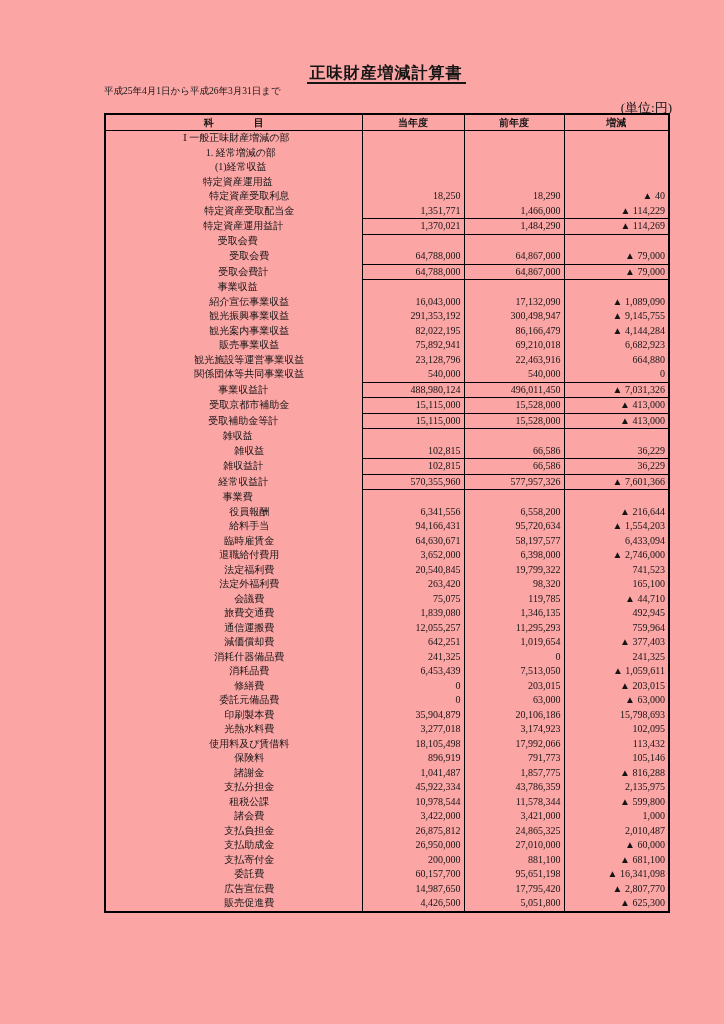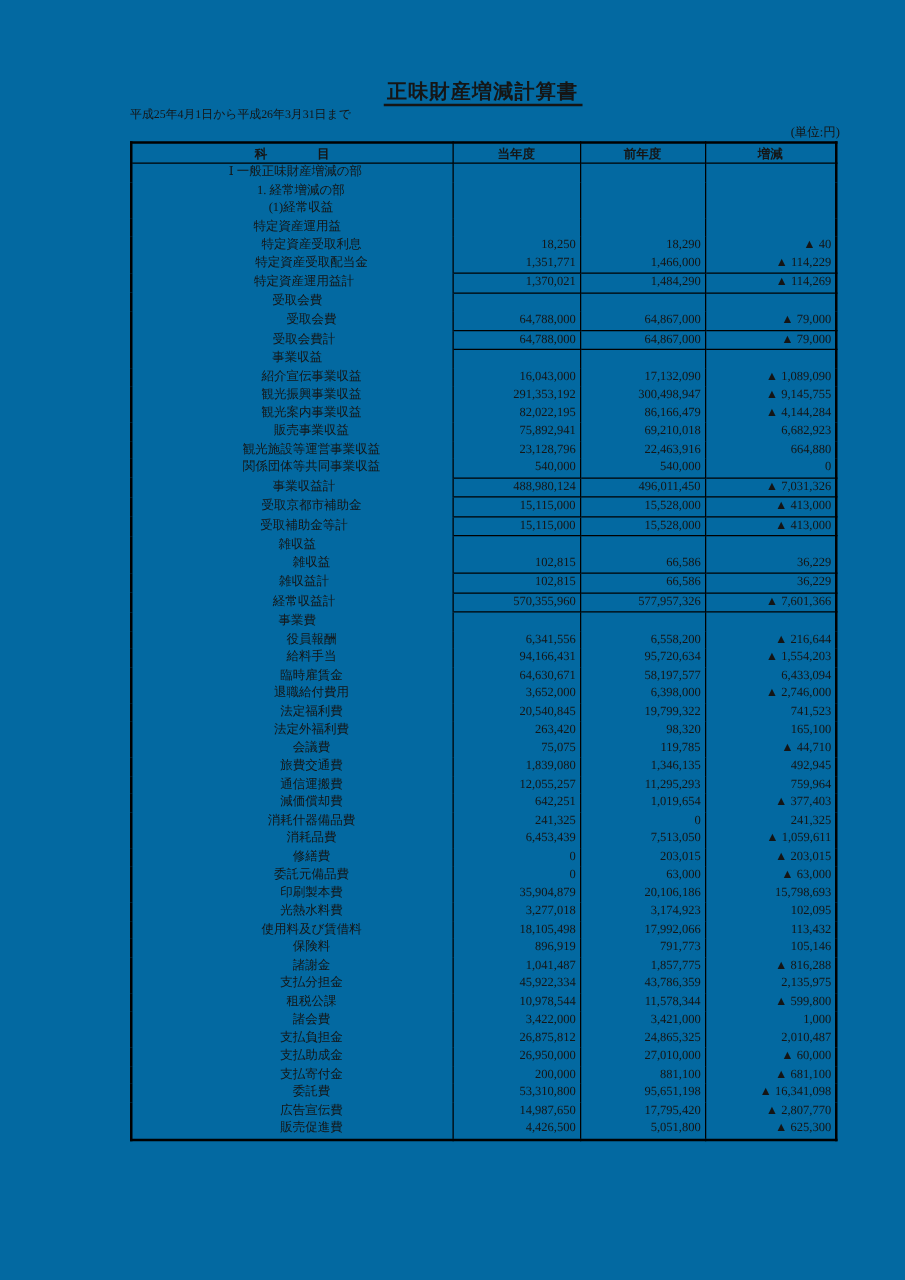--- a/index.html
+++ b/index.html
@@ -1,37 +1,37 @@
 <!DOCTYPE html>
 <html><head>
 <meta charset="utf-8">
 <style>
   html,body{margin:0;padding:0;}
   body{background:#e8e8e8;}
   .page{
     position:relative;
     width:724px;height:1024px;
-    background:#0369a1;
+    background:#fca5a5;
     font-family:"Liberation Serif","DejaVu Serif",serif;
     color:#151515;
     overflow:hidden;
     margin:0 auto;
   }
   .title{
     position:absolute;top:63px;left:104px;width:564px;
     text-align:center;font-size:16px;font-weight:bold;letter-spacing:1px;
   }
   .title span{border-bottom:2px solid #151515;padding:0 3px 1px 3px;}
   .subtitle{
     position:absolute;top:85px;left:104px;width:564px;
     font-size:9.5px;
   }
   .unit{
     position:absolute;top:99px;right:52px;
-    font-size:10px;
+    font-size:13px;
   }
   table.statement{
     position:absolute;top:113px;left:104px;
     width:564px;
     border-collapse:collapse;
     table-layout:fixed;
     font-size:10px;
   }
   table.statement{border:2px solid #000;}
   col.c-acct{width:257px;}
@@ -391,21 +391,21 @@
           <td class="num">▲ 60,000</td>
         </tr>
         <tr class="data">
           <td class="acct"><span class="ind3">支払寄付金</span></td>
           <td class="num">200,000</td>
           <td class="num">881,100</td>
           <td class="num">▲ 681,100</td>
         </tr>
         <tr class="data">
           <td class="acct"><span class="ind3">委託費</span></td>
-          <td class="num">53,310,800</td>
+          <td class="num">60,157,700</td>
           <td class="num">95,651,198</td>
           <td class="num">▲ 16,341,098</td>
         </tr>
         <tr class="data">
           <td class="acct"><span class="ind3">広告宣伝費</span></td>
           <td class="num">14,987,650</td>
           <td class="num">17,795,420</td>
           <td class="num">▲ 2,807,770</td>
         </tr>
         <tr class="data">

